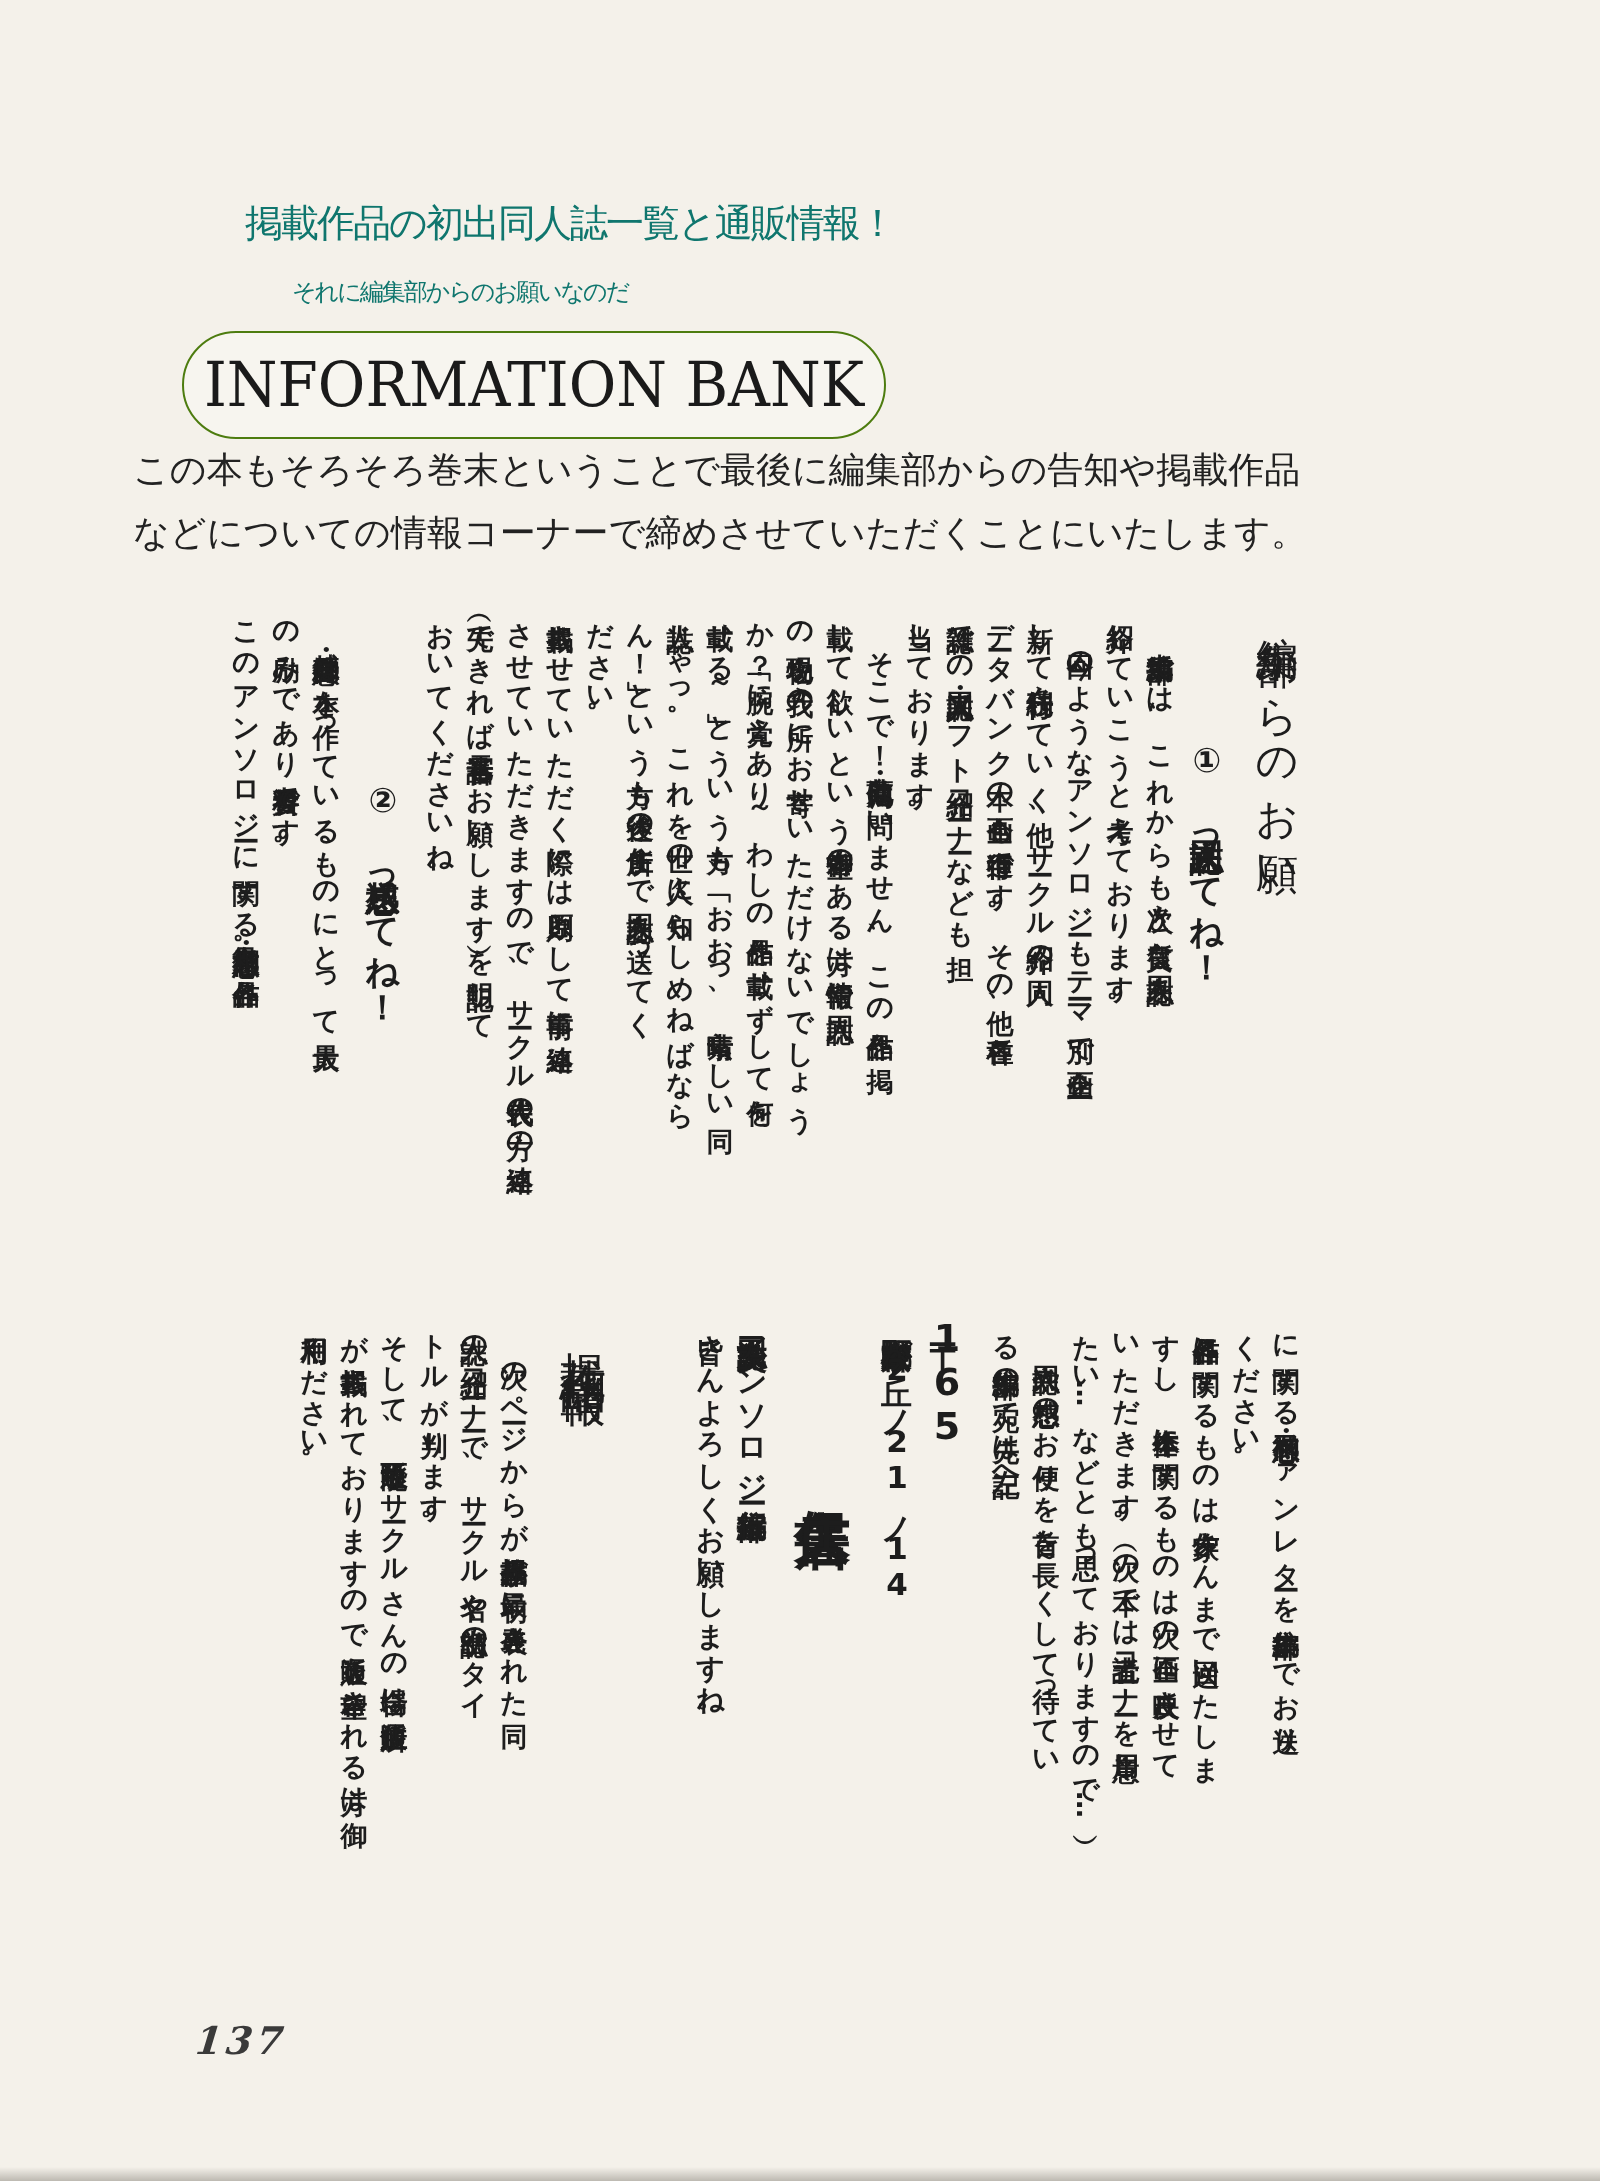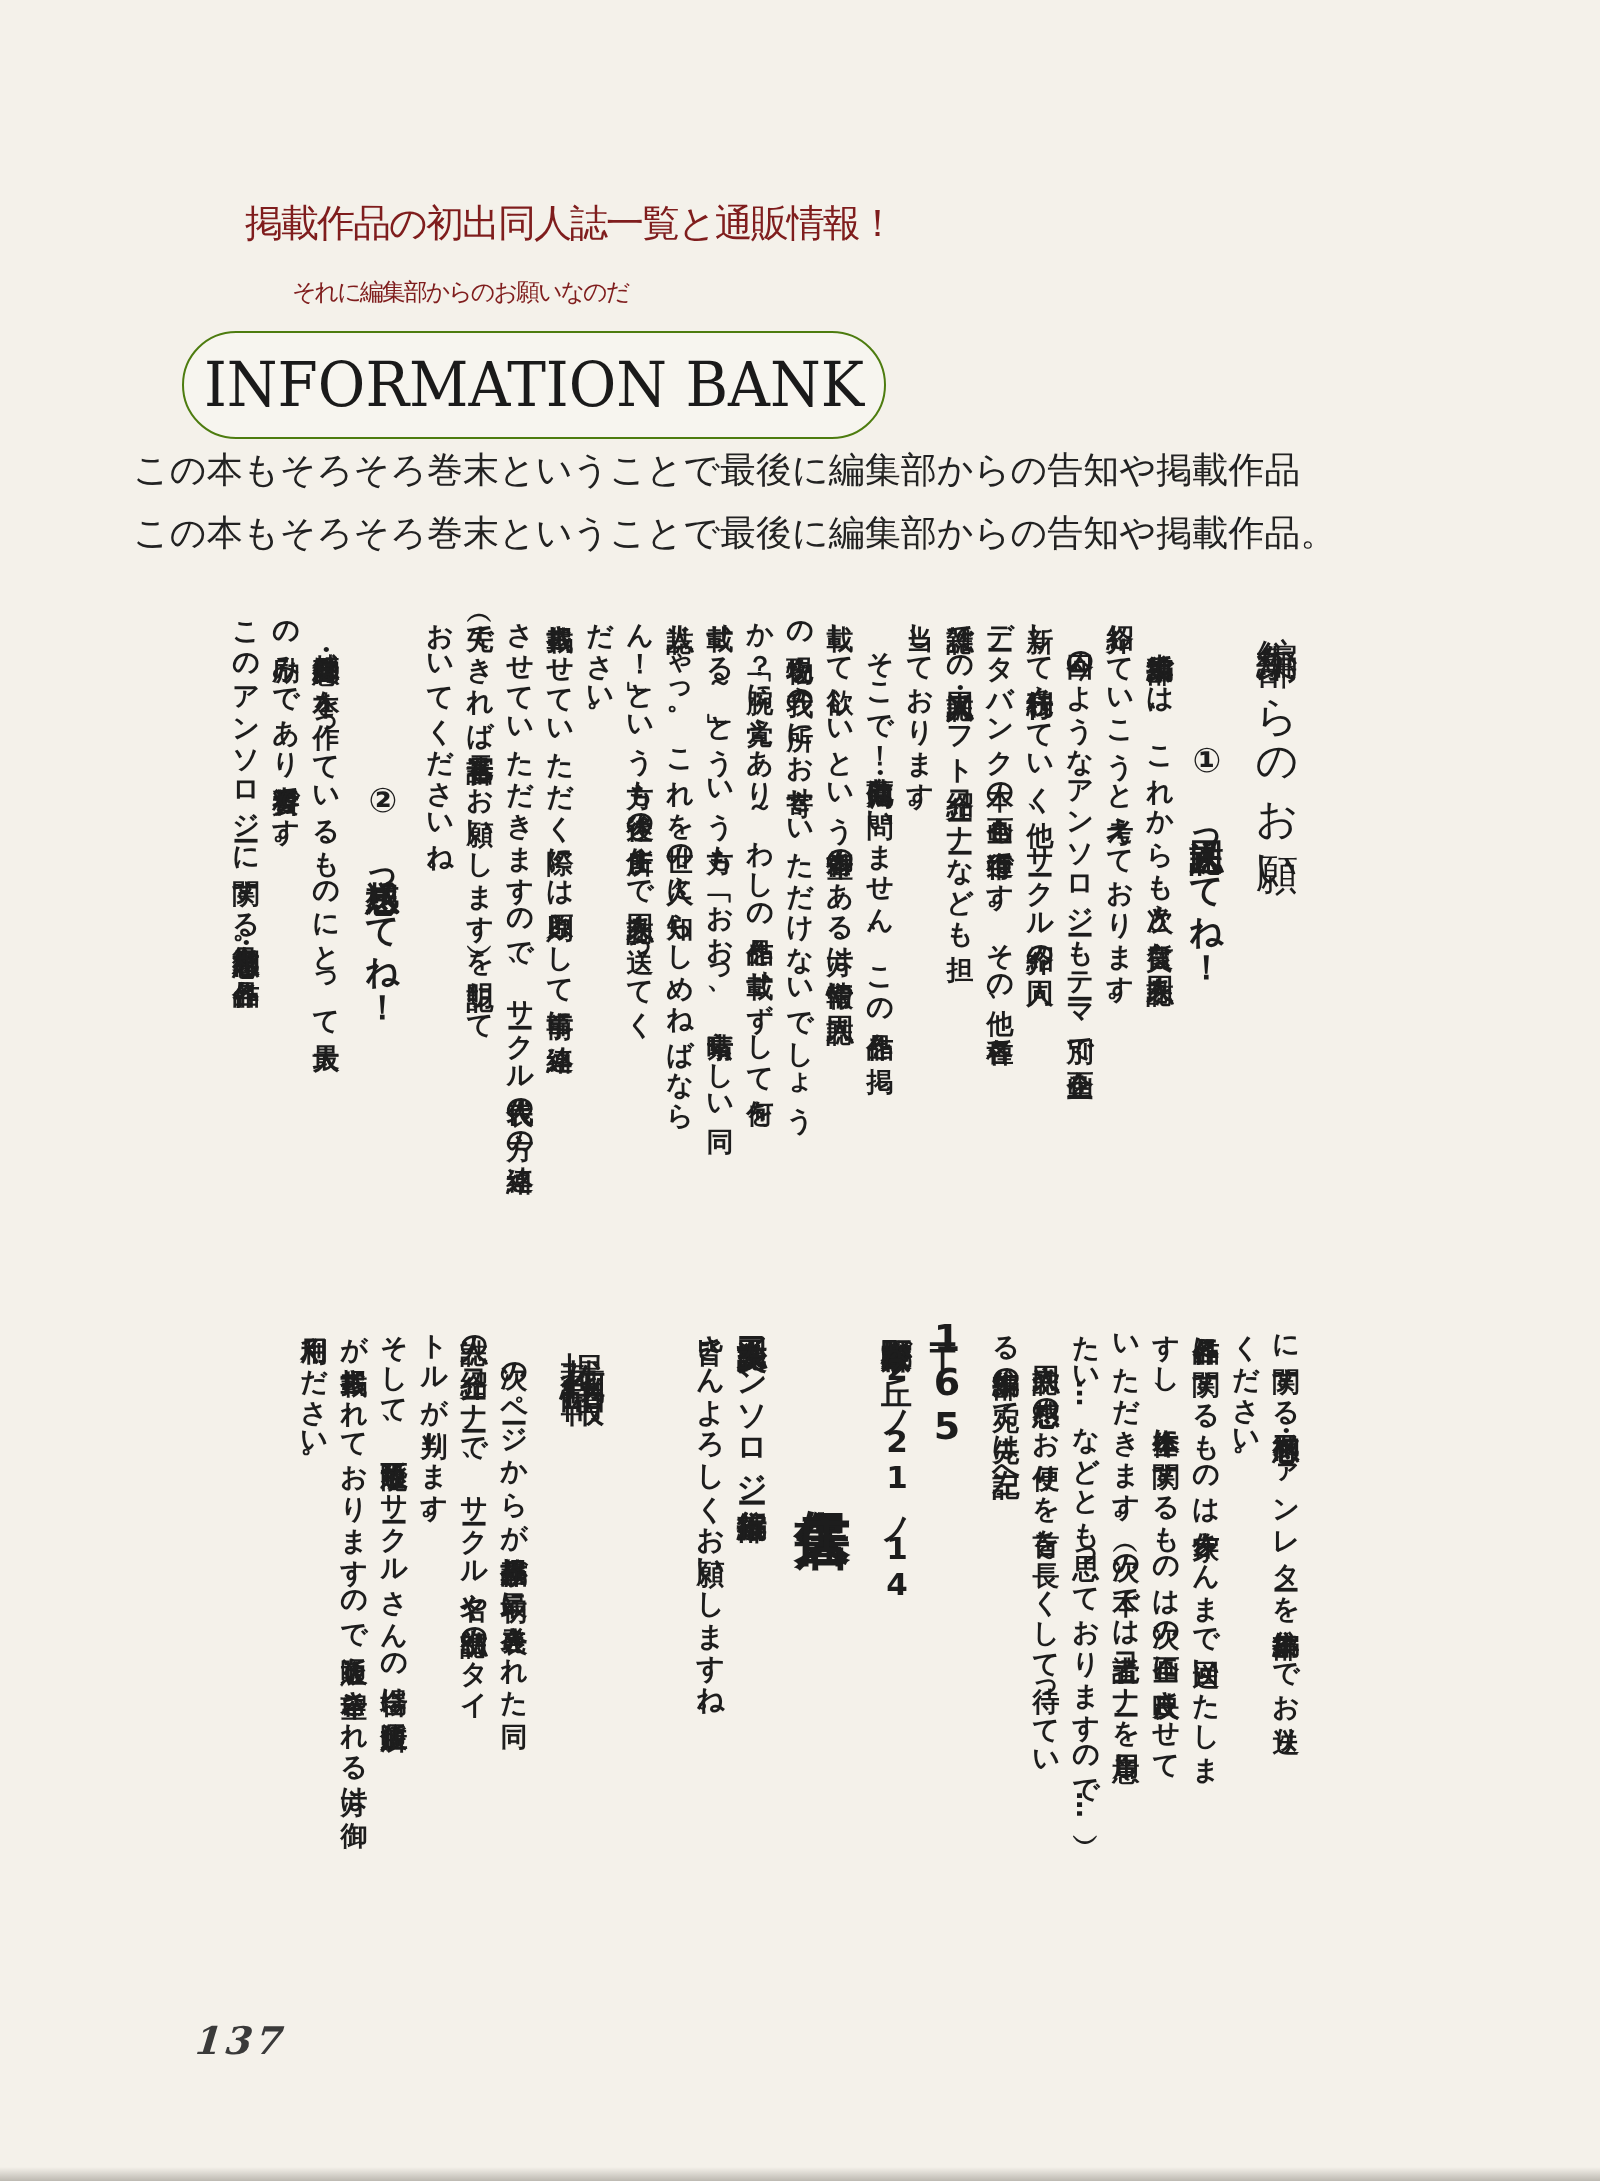--- a/index.html
+++ b/index.html
@@ -2,21 +2,21 @@
 <html lang="ja"><head>
 <meta charset="utf-8">
 <style>
   html,body{margin:0;padding:0;}
   body{width:1600px;height:2181px;position:relative;
        font-family:"DejaVu Sans","Liberation Sans",sans-serif;}
   .page{position:absolute;inset:0;background:#f4f1ea;overflow:hidden;color:#1d1d1d;}
 
   
   .title1,.title2{position:absolute;font-family:"DejaVu Serif","Liberation Serif",serif;
-       color:#7f1d1d;white-space:nowrap;}
+       color:#0f766e;white-space:nowrap;}
   .title1{left:245px;top:198px;font-size:38px;letter-spacing:-2px;}
   .title2{left:292px;top:276px;font-size:24px;letter-spacing:-2px;}
 
   .oval{position:absolute;left:182px;top:331px;width:700px;height:104px;
         border:2px solid #4d7c0f;border-radius:62px;background:#f7f5ef;
         display:flex;align-items:center;justify-content:center;}
   .oval span{font-family:"DejaVu Serif","Liberation Serif",serif;font-size:58px;
         letter-spacing:0px;color:#1a1a1a;white-space:nowrap;transform:scaleY(1.06);}
 
   .intro{position:absolute;left:133px;font-size:36px;font-weight:400;letter-spacing:0px;
@@ -59,21 +59,21 @@
 <div class="page">
 
   <div class="title1">掲載作品の初出同人誌一覧と通販情報！</div>
   <div class="title2">それに編集部からのお願いなのだ</div>
 
   <div class="oval">
     <span>INFORMATION BANK</span>
   </div>
 
   <div class="intro l1">この本もそろそろ巻末ということで最後に編集部からの告知や掲載作品</div>
-  <div class="intro l2">この本もそろそろ巻末ということで最後に編集部からの告知や掲載作品。</div>
+  <div class="intro l2">などについての情報コーナーで締めさせていただくことにいたします。</div>
 
   <div class="vblock" id="row1">
     <div class="vh1">編集部からのお願い</div>
     <div class="vsub sub1">①　同人誌送ってね！</div>
     <div class="list"><div class="col">　当編集部では、これからも次々と良質な同人誌を</div><div class="col">紹介していこうと考えております。</div><div class="col">　今回のようなアンソロジーもテーマ別で企画を一</div><div class="col">新して続々刊行していく他、サークル紹介の同人</div><div class="col">データバンク本の企画も進行中です。その他、各種</div><div class="col">雑誌での同人誌・同人ソフト紹介コーナーなども担</div><div class="col">当しております。</div><div class="col">　そこで！自薦・他薦は問いません、この作品を掲</div><div class="col">載して欲しいという御希望のある方は情報や同人誌</div><div class="col">の現物を我々の所にお寄せいただけないでしょう</div><div class="col">か？「腕に覚えあり～わしの作品を載せずして何を</div><div class="col">載せる～」とういう方も、「おおっ、素晴らしい同</div><div class="col">人誌じゃっ。これを世の人々に知らしめねばなら</div><div class="col">ん！」という方も後述の住所まで同人誌を送ってく</div><div class="col">ださい。</div><div class="col">掲載させていただく際には原則として事前に連絡</div><div class="col">させていただきますので、サークル代表の方の連絡</div><div class="col">先（できれば電話番号もお願いします）を明記して</div><div class="col">おいてくださいね。</div></div>
     <div class="vsub sub2">②　感想送ってね！</div>
     <div class="list"><div class="col">　感想・御意見は本を作っているものにとって最大</div><div class="col">の励みであり参考資料です。</div><div class="col">このアンソロジーに関する御意見・御感想。各作品</div></div>
   </div>
 
   <div class="vblock" id="row2">

